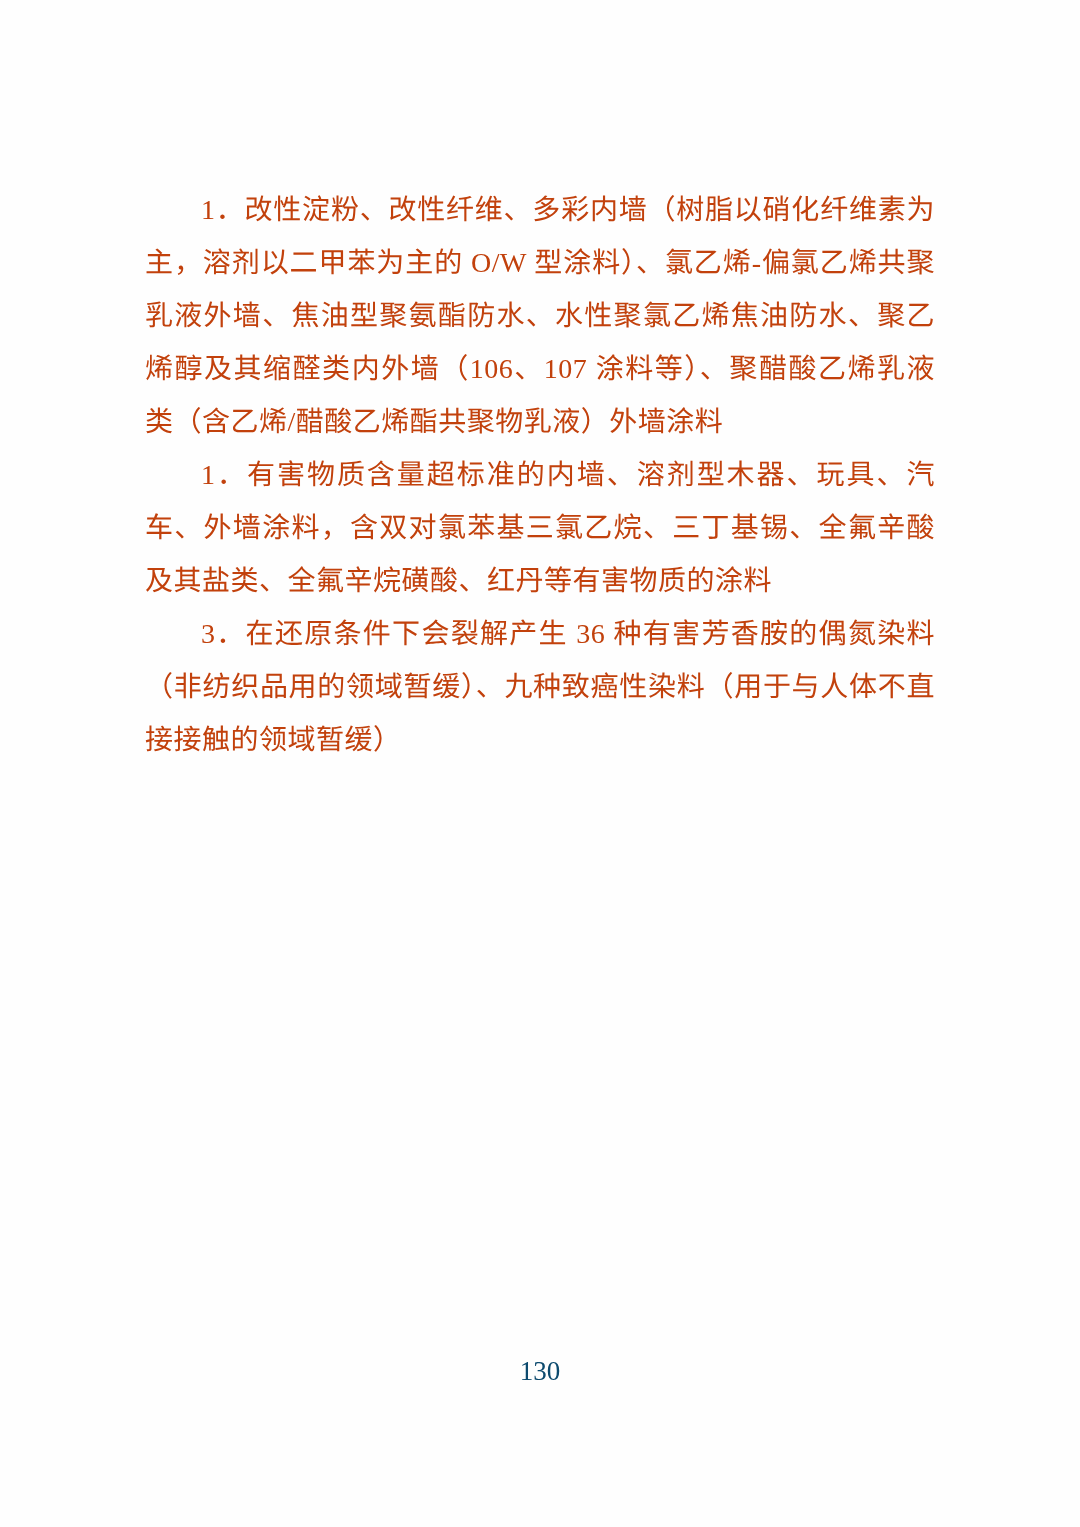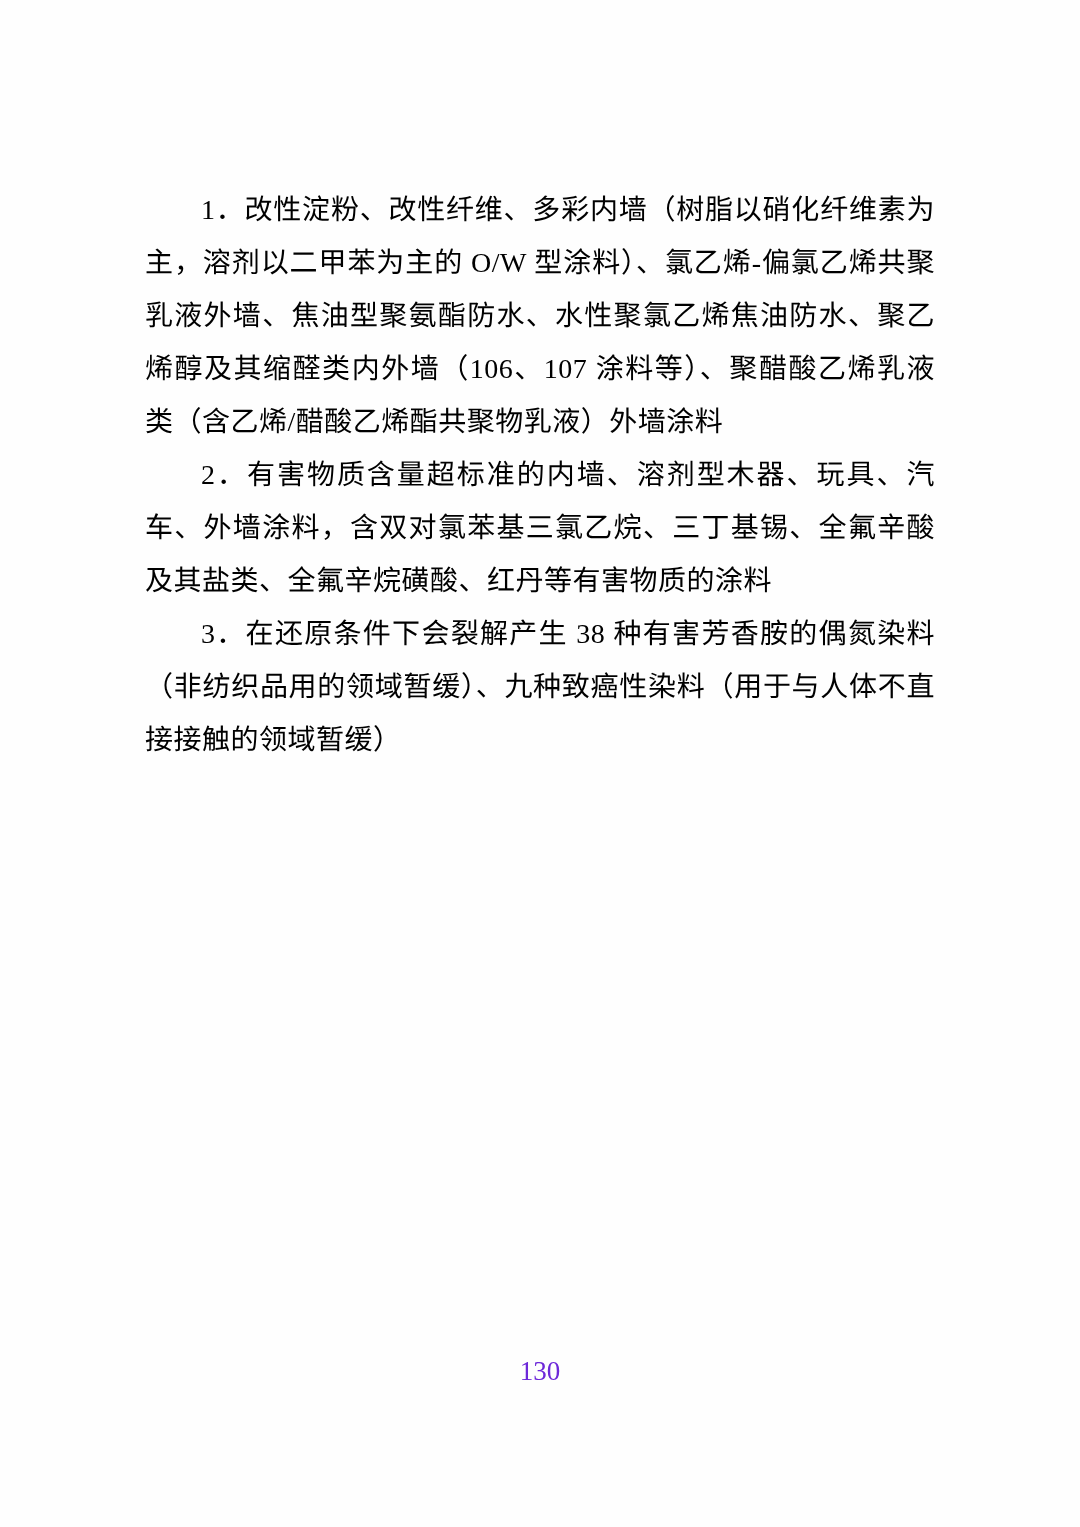--- a/index.html
+++ b/index.html
@@ -19,49 +19,49 @@
     left: 0; top: 0;
     width: 1080px;
     height: 1527px;
     background: #fefefe;
   }
   .content {
     position: absolute;
     left: 145px;
     top: 183px;
     width: 790px;
-    color: #000000;
+    color: #c2410c;
   }
   .content p {
     margin: 0;
     padding: 0;
     font-size: 28px;
     line-height: 53px;
     text-align: justify;
     text-align-last: left;
     text-indent: 2em;
     letter-spacing: 0.5px;
     word-break: break-all;
   }
   .page-number {
     position: absolute;
     top: 1356px;
     left: 0;
     width: 1080px;
     text-align: center;
     font-size: 27px;
-    color: #6d28d9;
+    color: #0c4a6e;
   }
 </style>
 </head>
 <body>
 
 <div class="page">
 
   <div class="content">
     <p>1．改性淀粉、改性纤维、多彩内墙（树脂以硝化纤维素为主，溶剂以二甲苯为主的 O/W 型涂料）、氯乙烯-偏氯乙烯共聚乳液外墙、焦油型聚氨酯防水、水性聚氯乙烯焦油防水、聚乙烯醇及其缩醛类内外墙（106、107 涂料等）、聚醋酸乙烯乳液类（含乙烯/醋酸乙烯酯共聚物乳液）外墙涂料</p>
-    <p>2．有害物质含量超标准的内墙、溶剂型木器、玩具、汽车、外墙涂料，含双对氯苯基三氯乙烷、三丁基锡、全氟辛酸及其盐类、全氟辛烷磺酸、红丹等有害物质的涂料</p>
-    <p>3．在还原条件下会裂解产生 38 种有害芳香胺的偶氮染料（非纺织品用的领域暂缓）、九种致癌性染料（用于与人体不直接接触的领域暂缓）</p>
+    <p>1．有害物质含量超标准的内墙、溶剂型木器、玩具、汽车、外墙涂料，含双对氯苯基三氯乙烷、三丁基锡、全氟辛酸及其盐类、全氟辛烷磺酸、红丹等有害物质的涂料</p>
+    <p>3．在还原条件下会裂解产生 36 种有害芳香胺的偶氮染料（非纺织品用的领域暂缓）、九种致癌性染料（用于与人体不直接接触的领域暂缓）</p>
   </div>
 
   <div class="page-number">130</div>
 
 </div>
 
 </body></html>

